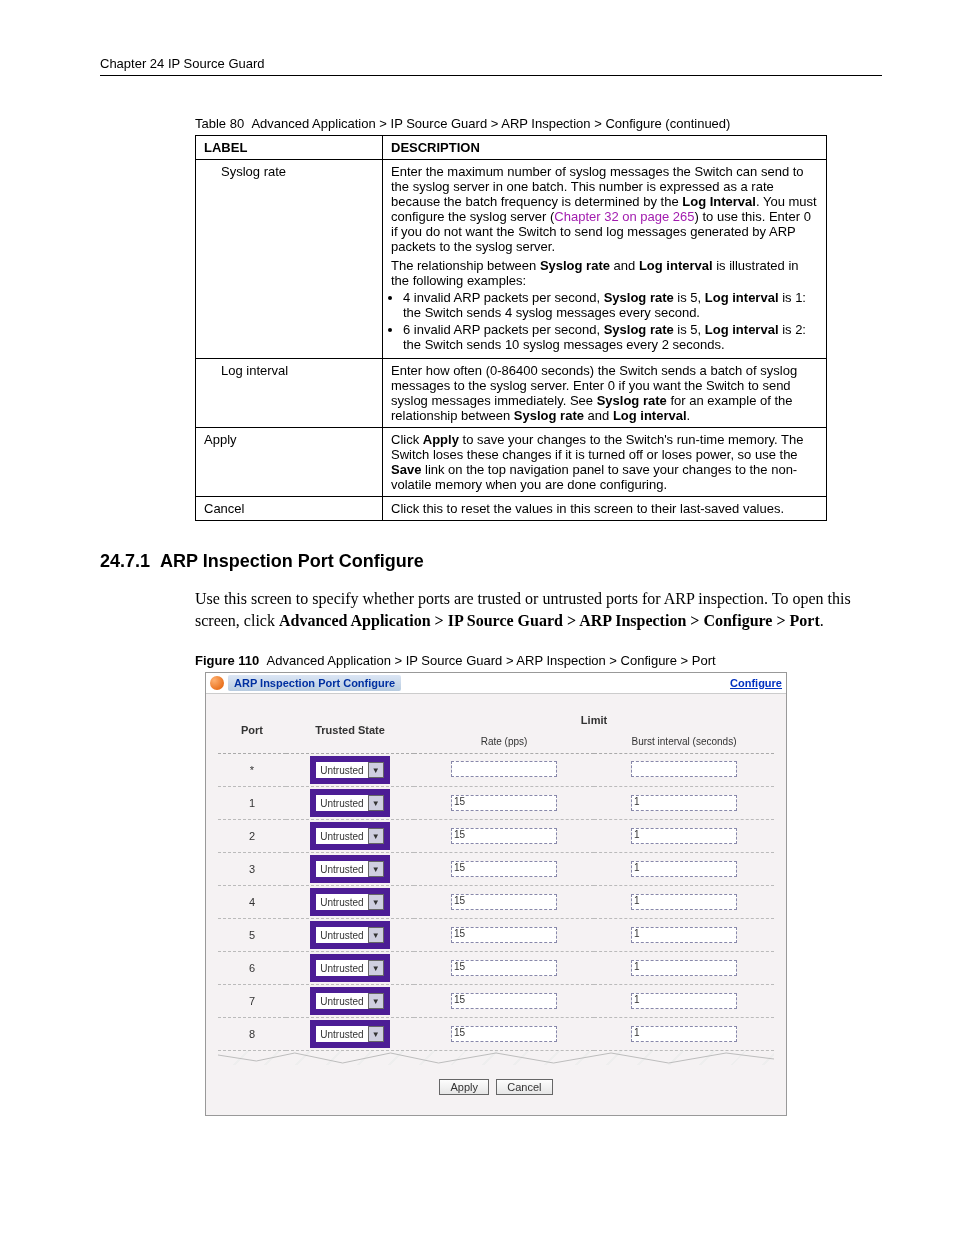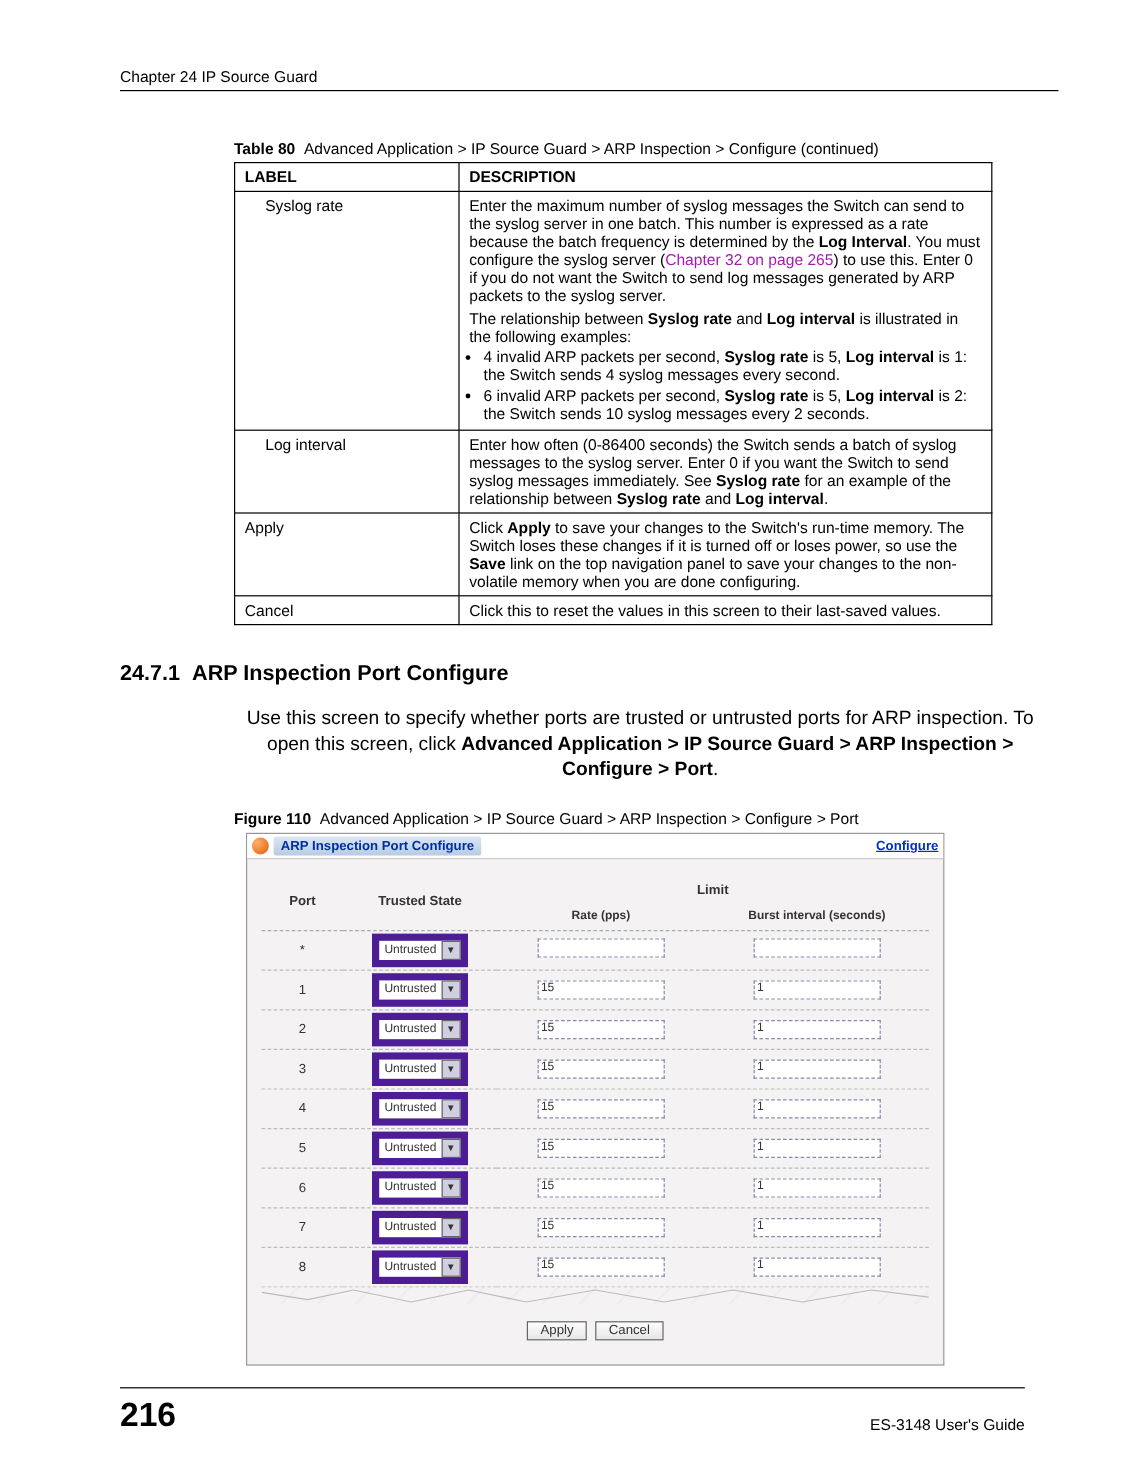--- a/index.html
+++ b/index.html
@@ -23,21 +23,21 @@
     margin-bottom: 40px;
   }
   .chapter-header {
     font-size: 13px;
   }
   .table-caption {
     font-size: 13px;
     margin-left: 95px;
     margin-bottom: 4px;
   }
-  .table-caption b { font-weight: bold; }
+  .table-caption b { font-weight: normal; }
   table.data {
     border-collapse: collapse;
     margin-left: 95px;
     width: 632px;
     font-size: 13px;
   }
   table.data th, table.data td {
     border: 1px solid #000;
     padding: 4px 8px;
     vertical-align: top;
@@ -54,26 +54,25 @@
     list-style: disc;
   }
   ul.packet-list li { margin-bottom: 2px; }
   .link-blue { color: #a21caf; }
   h2.section {
     font-size: 18px;
     font-weight: bold;
     margin: 30px 0 14px 0;
   }
   .body-text {
-    font-family: Liberation Sans, sans-serif;
+    font-family: Liberation Serif, serif;
     font-size: 16px;
     margin-left: 95px;
     margin-right: 10px;
     line-height: 1.35;
-    text-align: center;
   }
   .figure-caption {
     font-size: 13px;
     margin-left: 95px;
     margin-top: 22px;
     margin-bottom: 4px;
   }
   
   .screenshot {
     margin-left: 105px;
@@ -119,21 +118,21 @@
     font-size: 11px;
   }
   table.ports th {
     font-weight: bold;
     padding: 4px 4px 8px 4px;
     text-align: center;
     border-bottom: 1px dashed #aaa;
     color: #333;
   }
   table.ports th.sub {
-    font-weight: bold;
+    font-weight: normal;
     font-size: 10px;
     padding: 2px 4px 6px 4px;
   }
   table.ports td {
     border-bottom: 1px dashed #bbb;
     padding: 2px 4px;
     text-align: center;
   }
   .sel {
     display: inline-flex;
@@ -362,20 +361,13 @@
             <polyline points="0,8 40,14 80,6 130,16 180,6 230,16 290,6 350,16 410,6 470,16 530,6 580,12" fill="none" stroke="#bbb" stroke-width="1"></polyline>
           </svg>
       </div>
       <div class="btnrow">
         <span class="btn">Apply</span>
         <span class="btn">Cancel</span>
       </div>
     </div>
   </div>
 
-  <div class="footer">
-    <div class="footer-rule"></div>
-    <div class="footer-row">
-      <span class="page-num">216</span>
-      <span class="guide-name">ES-3148 User's Guide</span>
-    </div>
-  </div>
 </div>
 
 </body></html>

